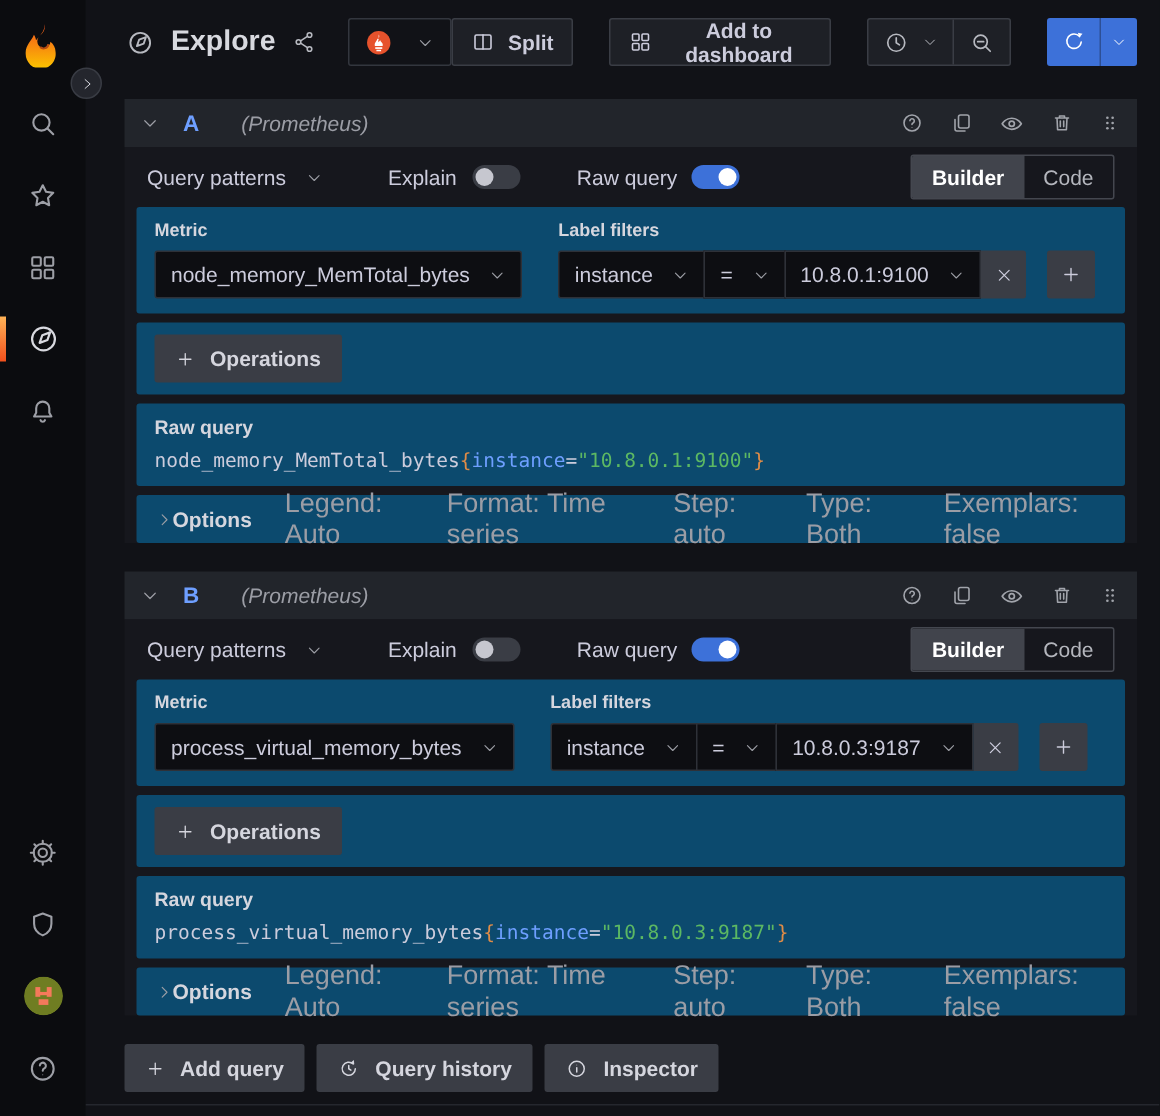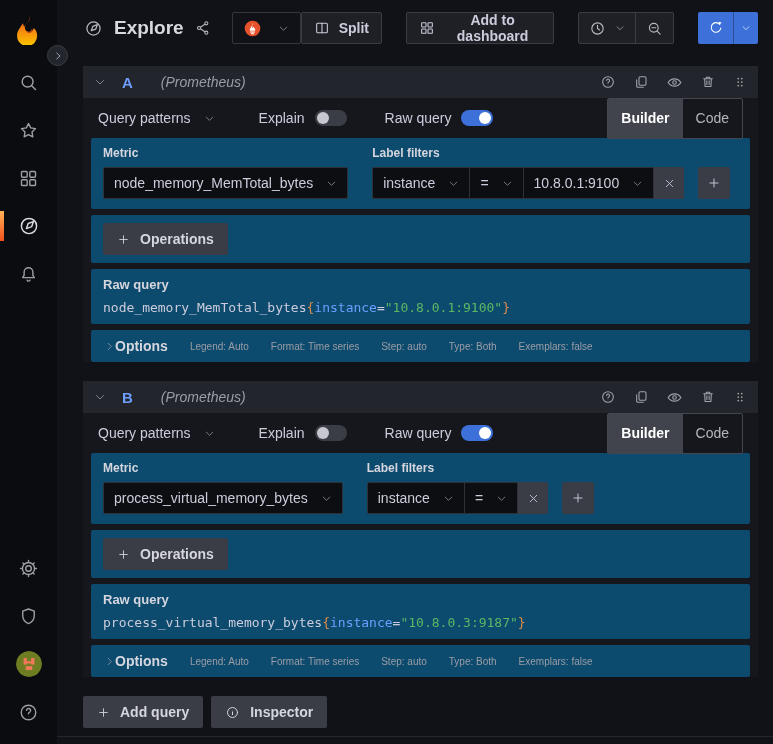--- a/index.html
+++ b/index.html
@@ -53,21 +53,21 @@
 
   .q-body { background:#16171d; padding:5px 8px 0; }
   .q-toolbar { height:30px; display:flex; align-items:center; padding:0 7px; margin-bottom:5px; }
   .qp-btn { display:flex; align-items:center; gap:13px; color:#ccccdc; font-size:14px; cursor:pointer; }
   .tog-label { margin-left:44px; color:#ccccdc; font-size:14px; }
   .tog-label.second { margin-left:38px; }
   .toggle { width:32px; height:16px; border-radius:9px; background:#3a3d45; margin-left:10px; position:relative; cursor:pointer; }
   .toggle .knob { position:absolute; top:2px; left:2px; width:12px; height:12px; border-radius:50%; background:#c6c7cf; }
   .toggle.on { background:#3d71d9; }
   .toggle.on .knob { left:auto; right:2px; background:#fff; }
-  .mode-group { margin-left:auto; display:flex; border:1px solid #44474f; border-radius:2px; height:41px; overflow:hidden; }
+  .mode-group { margin-left:auto; display:flex; border:1px solid #44474f; border-radius:2px; height:30px; overflow:hidden; }
   .mode { display:flex; align-items:center; padding:0 13px; font-size:14px; color:#b4b6bd; cursor:pointer; }
   .mode.sel { background:#41444c; color:#fff; font-weight:700; }
 
   .block { background:#0c4a6e; border-radius:2px; margin-bottom:6px; }
   .builder { padding:8px 12px 10px; display:flex; gap:24px; align-items:flex-start; }
   .field-label { font-size:12px; font-weight:700; color:#d5d6de; margin-bottom:7px; }
   .select { height:32px; background:#0d0e12; border:1px solid #2e3138; border-radius:2px; display:flex; align-items:center; padding:0 10px; gap:13px; color:#ccccdc; font-size:14px; cursor:pointer; }
   .select .chev { color:#9d9fa6; }
   .seg-row { display:flex; align-items:center; }
   .seg-row .select { border-radius:0; }
@@ -82,21 +82,21 @@
   .rawq { padding:8px 12px 8px; }
   .raw-label { font-size:13px; font-weight:700; color:#d5d6de; margin-bottom:7px; }
   .code { font-family:"DejaVu Sans Mono", monospace; font-size:13px; line-height:17px; color:#ccccdc; white-space:nowrap; }
   .c-brace { color:#e08c47; }
   .c-label { color:#6e9fff; }
   .c-str { color:#5cb863; }
 
   .options-row { height:32px; display:flex; align-items:center; padding:0 13px; margin-bottom:0; cursor:pointer; }
   .opt-chevron { color:#9d9fa6; }
   .opt-title { font-weight:700; color:#d5d6de; font-size:14px; }
-  .opt-item { color:#9b9da5; font-size:10px; margin-left:22px; }
+  .opt-item { color:#9b9da5; font-size:18px; margin-left:22px; }
 
   .footer-row { display:flex; gap:8px; margin-top:18px; }
   .bottom-divider { margin-top:8px; margin-left:-26px; margin-right:-15px; border-top:1px solid #25272e; }
 </style>
 </head>
 <body>
 
 <aside class="sidebar">
   <div class="logo">
     <svg width="30" height="32" viewBox="0 0 24 24" class="ic-fill">
@@ -550,20 +550,28 @@
                   </span>
               </div>
               <div class="select">
                 <span>=</span>
                 <span class="chev">
                     <svg class="ic" width="11" height="11" viewBox="0 0 24 24">
                       <path d="M5 9l7 7 7-7"></path>
                     </svg>
                   </span>
               </div>
+              <div class="select">
+                <span>10.8.0.3:9187</span>
+                <span class="chev">
+                    <svg class="ic" width="11" height="11" viewBox="0 0 24 24">
+                      <path d="M5 9l7 7 7-7"></path>
+                    </svg>
+                  </span>
+              </div>
               <div class="x-btn">
                   <svg class="ic" width="13" height="13" viewBox="0 0 24 24">
                     <path d="M6 6l12 12M18 6L6 18"></path>
                   </svg>
                 </div>
               <div class="plus-btn">
                   <svg class="ic" width="14" height="14" viewBox="0 0 24 24">
                     <path d="M12 5v14M5 12h14"></path>
                   </svg>
                 </div>
@@ -608,20 +616,30 @@
         <span>
             <svg class="ic" width="13" height="13" viewBox="0 0 24 24">
               <path d="M12 5v14M5 12h14"></path>
             </svg>
           </span>
         <span>Add query</span>
       </button>
       <button class="btn-sec">
         <span>
             <svg class="ic" width="15" height="15" viewBox="0 0 24 24">
+              <path d="M19 12a7 7 0 1 1-2.2-5.1"></path>
+              <path d="M17.4 2.6l.5 4.6-4.3-1.3z" fill="currentColor" stroke="none"></path>
+              <path d="M12 8.6V12l2.3 1.5"></path>
+            </svg>
+          </span>
+        <span>Query history</span>
+      </button>
+      <button class="btn-sec">
+        <span>
+            <svg class="ic" width="15" height="15" viewBox="0 0 24 24">
               <circle cx="12" cy="12" r="8"></circle>
               <path d="M12 11v4.5"></path>
               <circle cx="12" cy="8" r=".5" fill="currentColor" stroke="none"></circle>
             </svg>
           </span>
         <span>Inspector</span>
       </button>
     </div>
 
     <div class="bottom-divider"></div>

